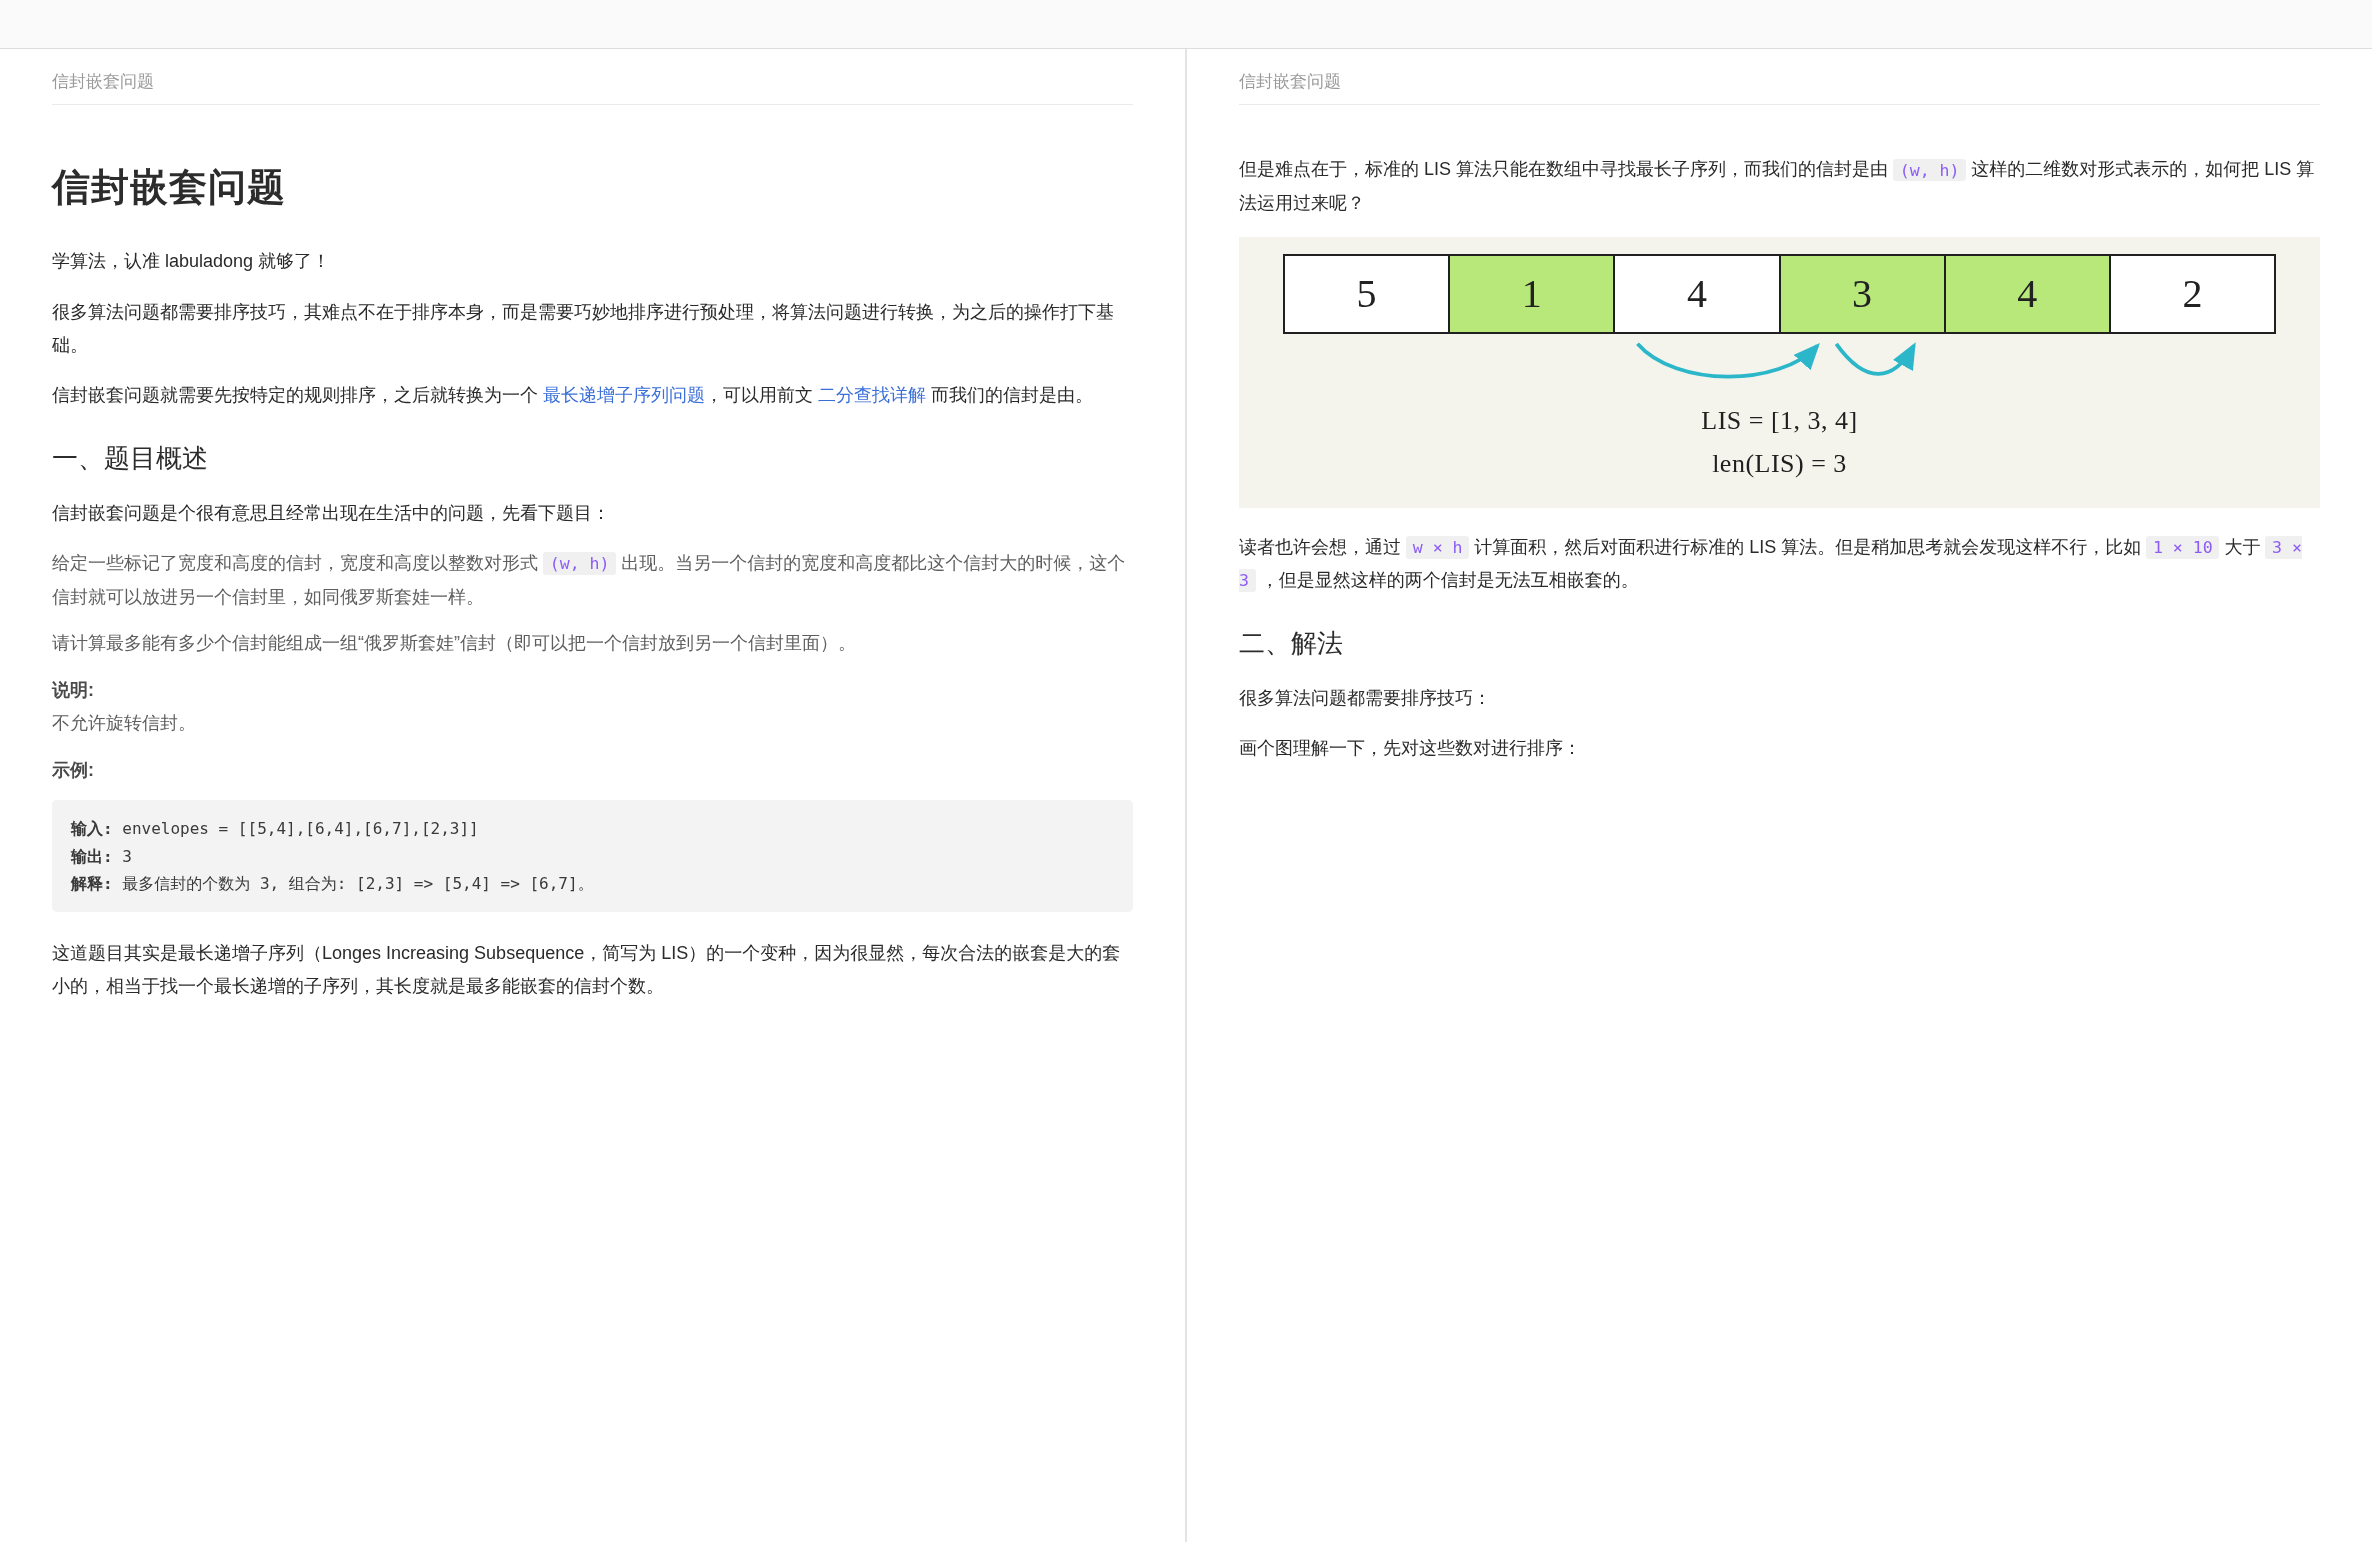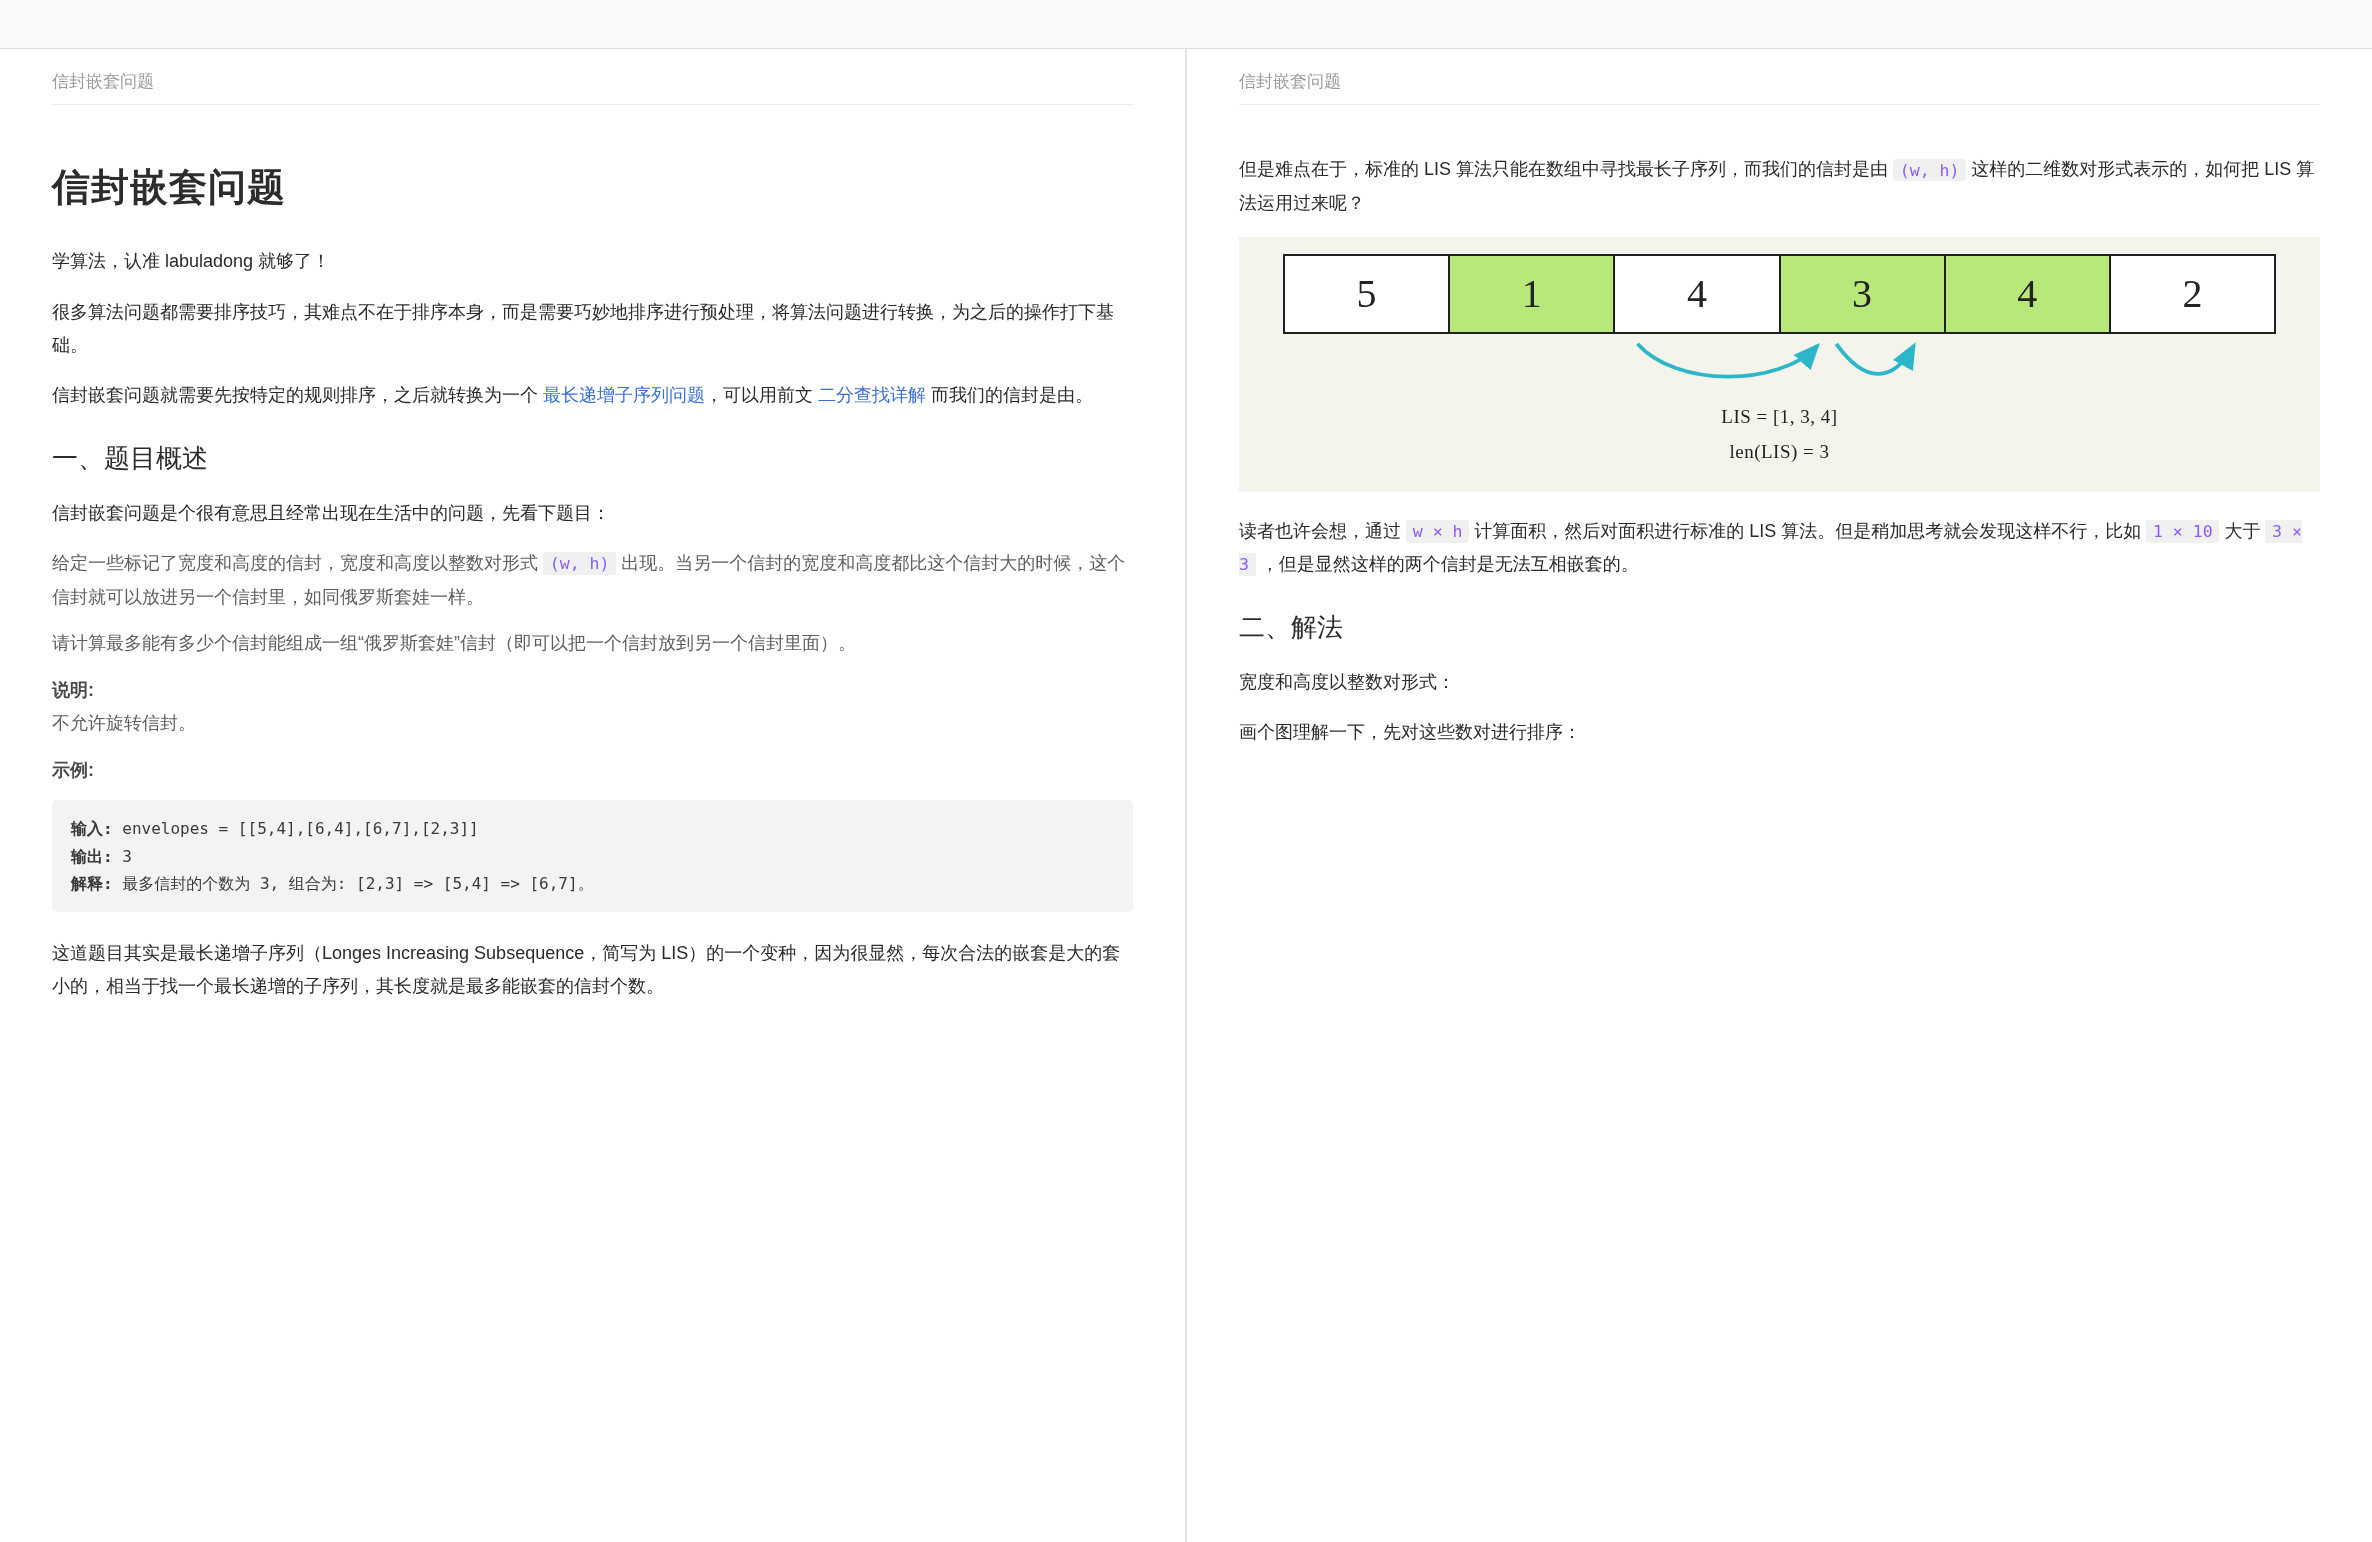--- a/index.html
+++ b/index.html
@@ -106,21 +106,21 @@
       align-items: center;
       justify-content: center;
       font-size: 40px;
       font-family: "Comic Sans MS", "Segoe Script", cursive;
       color: #222;
     }
     .cell:last-child { border-right: none; }
     .cell.hi { background: #b8e77a; }
     .arrows-svg { width: 100%; height: 53px; display: block; margin-bottom: 3.8px; }
     .formula {
-      font-size: 19px;
+      font-size: 26px;
       color: #1f1f1f;
       margin: 13.3px 0 9.5px 0;
       font-family: "Times New Roman", serif;
       letter-spacing: 0.5px;
     }
     .bold-para { font-weight: 700; }
   </style>
 </head>
 <body>
 
@@ -192,20 +192,20 @@
       <div class="formula">LIS = [1, 3, 4]</div>
       <div class="formula">len(LIS) = 3</div>
     </div>
 
     <p class="para">
       <span>读者也许会想，通过 </span><code class="inline">w × h</code><span> 计算面积，然后对面积进行标准的 LIS 算法。但是稍加思考就会发现这样不行，比如 </span><code class="inline">1 × 10</code><span> 大于 </span><code class="inline">3 × 3</code><span> ，但是显然这样的两个信封是无法互相嵌套的。</span>
     </p>
 
     <h2 class="section">二、解法</h2>
 
-    <p class="para">宽度和高度以整数对形式：</p>
+    <p class="para">很多算法问题都需要排序技巧：</p>
 
 
     <p class="para">画个图理解一下，先对这些数对进行排序：</p>
   </div>
 
 </div>
 
 
 </body></html>

